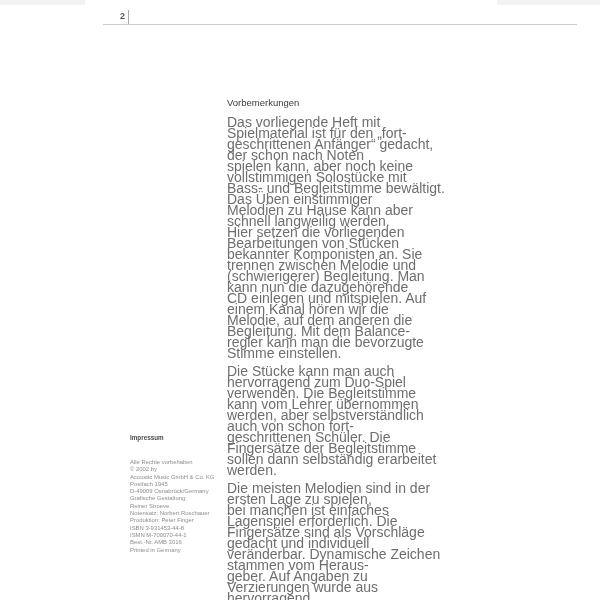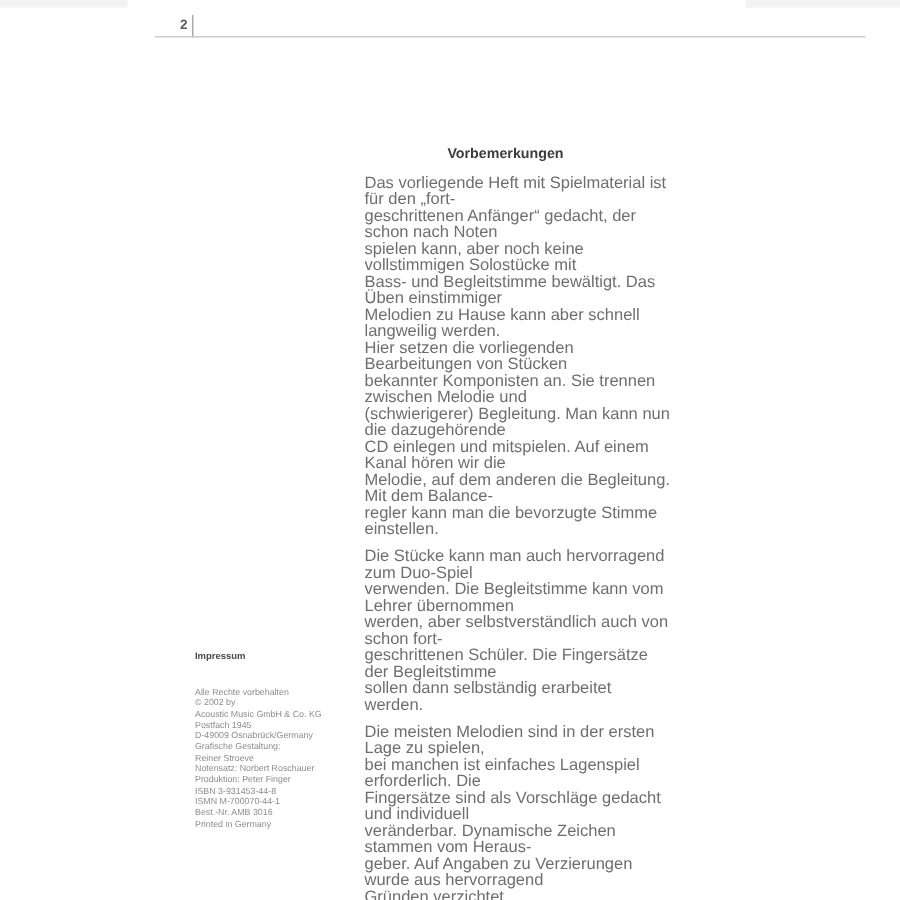--- a/index.html
+++ b/index.html
@@ -61,27 +61,26 @@
   
   .content {
     position: absolute;
     left: 227px; top: 97px;
     width: 220px;
   }
   .section-title {
     margin: 0 0 9px 0;
     font-size: 9.5px;
     line-height: 11px;
-    font-weight: 700;
+    font-weight: 400;
     color: #3c3c3c;
-    text-align: center;
   }
   .body-par {
-    margin: 0 0 7px 16px;
-    font-size: 11px;
+    margin: 0 0 7px 0;
+    font-size: 14px;
     line-height: 11px;
     color: #6e6e6e;
     white-space: pre-line;
   }
   .signature {
     margin: 14px;
     font-size: 7.7px;
     line-height: 11px;
     color: #6e6e6e;
   }

